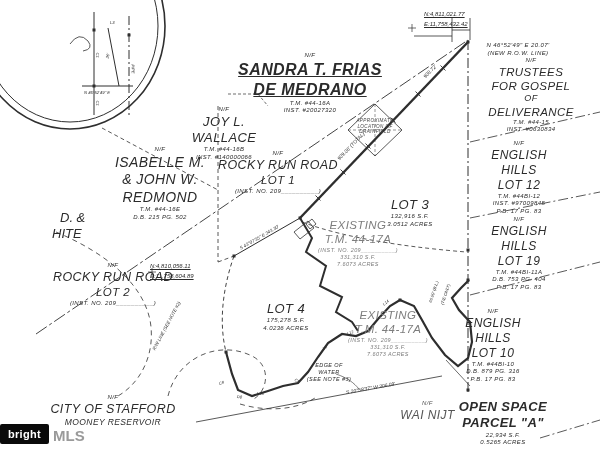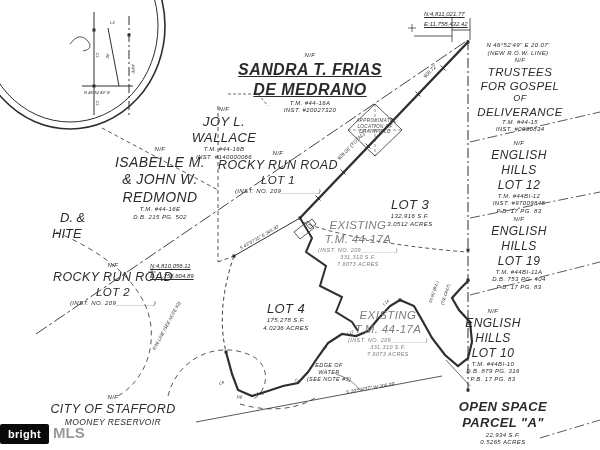--- a/index.html
+++ b/index.html
@@ -20,21 +20,21 @@
   .n14{font-size:14px;}
   .n16{font-size:16px;font-weight:bold;text-decoration:underline;}
   .n15{font-size:13px;font-weight:normal;margin-top:31px;}
   .bold{font-weight:bold;}
   .faint{color:#7d7d7d;}
   .mid{color:#555;}
   .brg{position:absolute;font-size:4.5px;font-style:italic;white-space:nowrap;transform-origin:left center;color:#333;}
   .coords{position:absolute;font-size:6px;font-style:italic;line-height:1.6;text-align:left;}
   .coords div{text-decoration:underline;white-space:nowrap;}
   .frag{position:absolute;font-style:italic;font-size:13px;white-space:nowrap;}
-  .mls{position:absolute;left:0;top:424px;display:flex;align-items:flex-start;gap:4px;}
+  .mls{position:absolute;left:0;top:424px;display:flex;align-items:flex-end;gap:4px;}
   .mls .box{background:#0a0a0a;color:#ffffff;font-weight:bold;font-size:11px;padding:4px 8px;
             border-radius:2px;letter-spacing:.3px;font-style:normal;}
   .mls .suffix{color:#9a9a9a;font-weight:bold;font-size:15px;font-style:normal;}
 </style>
 </head>
 <body>
 
 <div class="canvas">
 
   <svg class="linework" width="600" height="450" viewBox="0 0 600 450">
@@ -112,21 +112,21 @@
   <div class="coords" style="left:424px;top:10px">
     <div>N:4,811,021.77</div>
     <div>E:11,758,432.42</div>
   </div>
 
   <div class="lbl" style="left:458px;top:42px;width:120px">
     <div class="t6">N 46°52'49" E  20.07'</div>
     <div class="t6">(NEW R.O.W. LINE)</div>
   </div>
 
-  <div class="lbl" style="left:464px;top:57px;width:112px">
+  <div class="lbl" style="left:475px;top:57px;width:112px">
     <div class="nf">N/F</div>
     <div class="n11">TRUSTEES</div>
     <div class="n11">FOR GOSPEL</div>
     <div class="n9">OF</div>
     <div class="n11">DELIVERANCE</div>
     <div class="t6">T.M. #44-15</div>
     <div class="t6">INST. #0630834</div>
   </div>
 
   <div class="lbl" style="left:466px;top:140px;width:106px">
@@ -159,20 +159,24 @@
     <div class="t6">P.B. 17 PG. 83</div>
   </div>
 
   <div class="lbl" style="left:428px;top:399px;width:150px">
     <div class="n13 bold">OPEN SPACE</div>
     <div class="n13 bold">PARCEL "A"</div>
     <div class="t6">22,934 S.F.</div>
     <div class="t6">0.5265 ACRES</div>
   </div>
 
+  <div class="lbl mid" style="left:390px;top:400px;width:75px">
+    <div class="nf">N/F</div>
+    <div class="n12">WAI NIJT</div>
+  </div>
 
   <div class="lbl" style="left:172px;top:106px;width:104px">
     <div class="nf">N/F</div>
     <div class="n13">JOY L.</div>
     <div class="n13">WALLACE</div>
     <div class="t6">T.M. #44-16B</div>
     <div class="t6">INST. #140000066</div>
   </div>
 
   <div class="lbl" style="left:92px;top:146px;width:136px">

